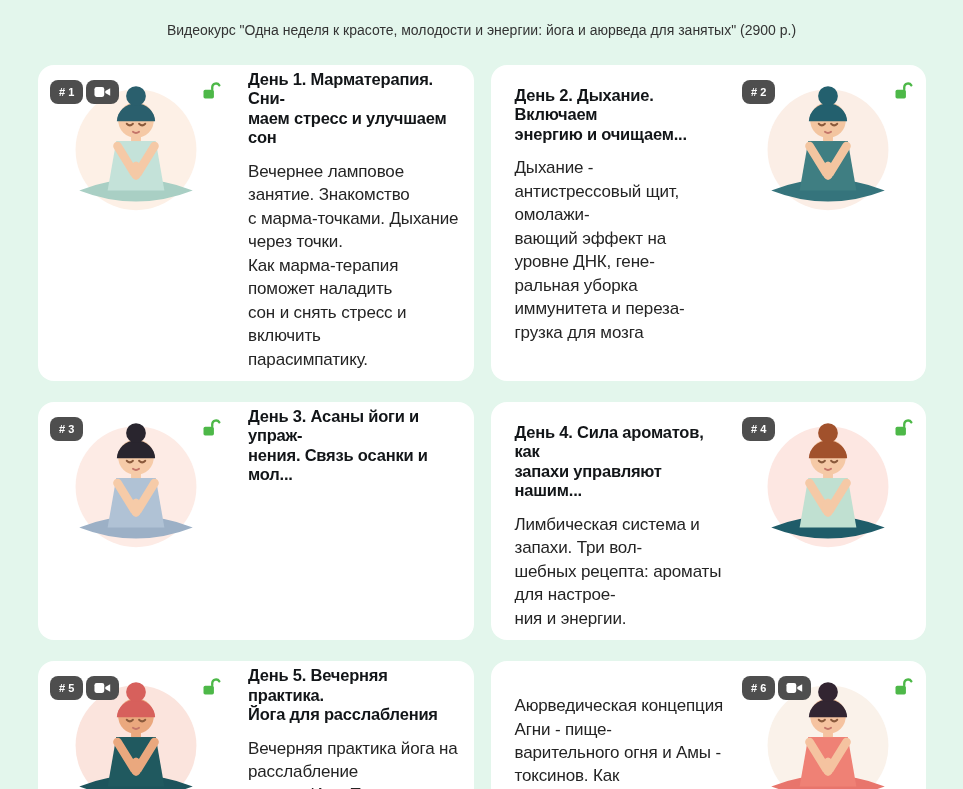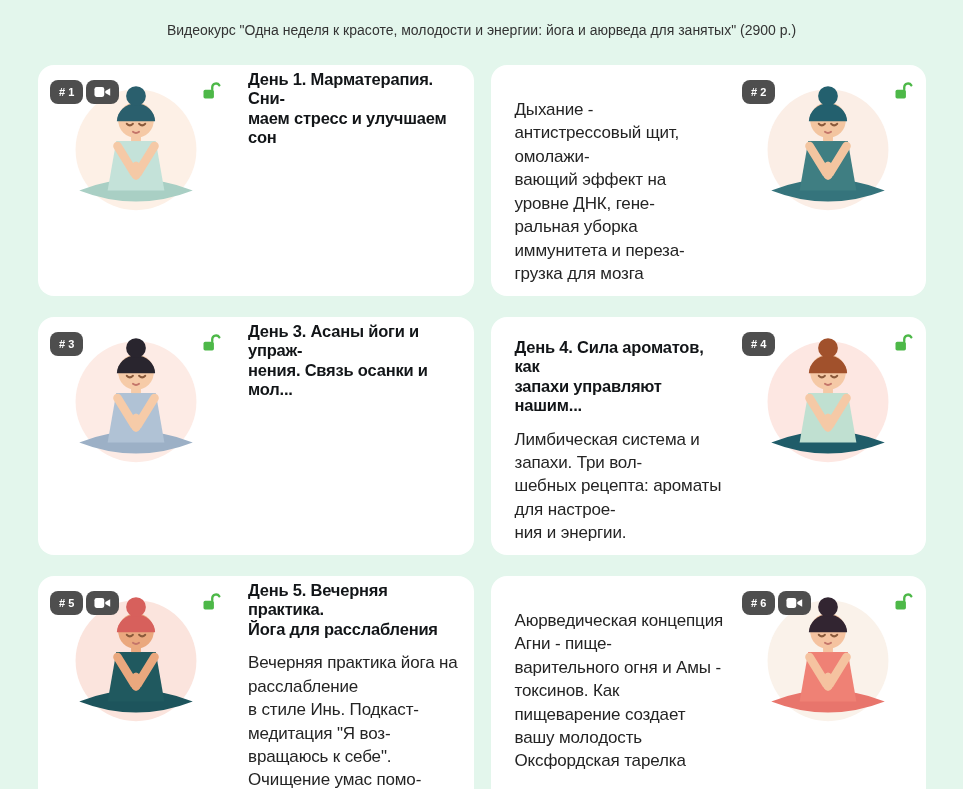--- a/index.html
+++ b/index.html
@@ -141,36 +141,43 @@
       <span class="lock"><svg viewBox="0 0 24 24" width="20" height="20">
             <use href="#lock-open-glyph"></use>
           </svg></span>
       <svg class="person" viewBox="0 0 120 120">
           <use href="#person-shape"></use>
         </svg>
     </div>
     <div class="txtsec">
       <h3 class="title">День 1. Марматерапия. Сни-
 маем стресс и улучшаем сон</h3>
+      <p class="desc">Вечернее ламповое занятие. Знакомство
+с марма-точками. Дыхание через точки.
+Как марма-терапия поможет наладить
+сон и снять стресс и включить
+парасимпатику.</p>
     </div>
   </div>
 
   <div class="card reverse">
     <div class="imgsec" style="--circle: #fbeee6; --hair: #23606e; --skin: #f3c5a0; --outfit: #3f7e82; --pants: #35747c;">
       <div class="badges">
         <span class="numbadge"># 2</span>
       </div>
       <span class="lock"><svg viewBox="0 0 24 24" width="20" height="20">
             <use href="#lock-open-glyph"></use>
           </svg></span>
       <svg class="person" viewBox="0 0 120 120">
           <use href="#person-shape"></use>
         </svg>
     </div>
     <div class="txtsec">
+      <h3 class="title">День 2. Дыхание. Включаем
+энергию и очищаем...</h3>
       <p class="desc">Дыхание - антистрессовый щит, омолажи-
 вающий эффект на уровне ДНК, гене-
 ральная уборка иммунитета и переза-
 грузка для мозга</p>
     </div>
   </div>
 
   <div class="card">
     <div class="imgsec" style="--circle: #fdebe5; --hair: #29252e; --skin: #f6cba8; --outfit: #b0c2d5; --pants: #9cb0c6;">
       <div class="badges">

